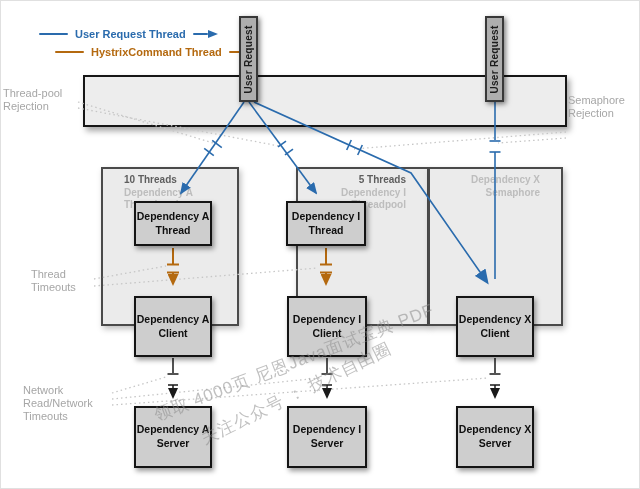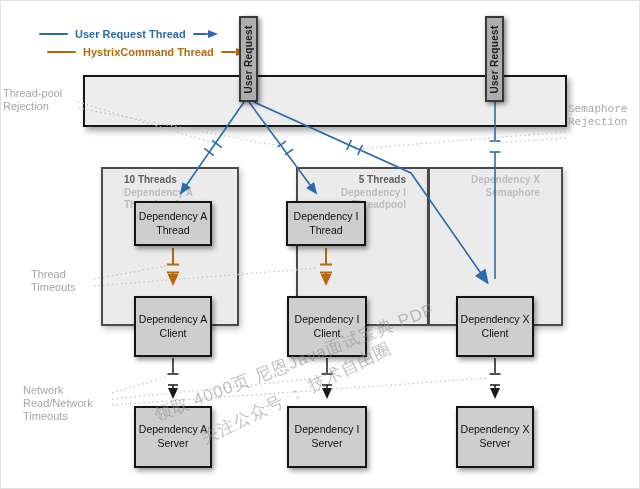--- a/index.html
+++ b/index.html
@@ -41,21 +41,21 @@
     box-shadow:2px 3px 6px rgba(0,0,0,.25);z-index:1;padding:5px 21px;
   }
   .pool .ptitle{font-size:10px;font-weight:bold;color:#5e5e5e;line-height:1.25;}
   .pool .psub{font-size:10px;font-weight:bold;color:#bdbdbd;line-height:1.25;}
   .pool.alignr{text-align:right;}
   
   .node{
     position:absolute;background:#cecece;border:2px solid #141414;box-sizing:border-box;
     box-shadow:2px 3px 5px rgba(0,0,0,.4);z-index:3;
     display:flex;flex-direction:column;align-items:center;justify-content:center;
-    font-size:10.5px;font-weight:normal;color:#0f0f0f;line-height:1.3;text-align:center;
+    font-size:10.5px;font-weight:bold;color:#0f0f0f;line-height:1.3;text-align:center;
   }
   
   .note{
     position:absolute;font-size:11px;color:#a6a6a6;line-height:1.18;
     z-index:4;
   }
   
   #wires{position:absolute;left:0;top:0;z-index:2;}
   
   .wm{
@@ -70,21 +70,21 @@
 <body>
 
 <div id="stage">
 
   <div class="legend-row legend-blue" style="left:38px;top:28px;">
     <div class="seg a"></div>
     <span class="txt">User Request Thread</span>
     <div class="seg b"></div>
     <div class="tri"></div>
   </div>
-  <div class="legend-row legend-orange" style="left:46px;top:46px;">
+  <div class="legend-row legend-orange" style="left:54px;top:46px;">
     <div class="seg a"></div>
     <span class="txt">HystrixCommand Thread</span>
     <div class="seg b"></div>
     <div class="tri"></div>
   </div>
 
   <div class="bar"></div>
 
   <div class="ureq" style="left:238px;">
     <span>User Request</span>
@@ -209,21 +209,21 @@
   </div>
   <div class="node" style="left:455px;top:405px;width:78px;height:62px;">
     <span>Dependency X</span>
     <span>Server</span>
   </div>
 
   <div class="note" style="left:2px;top:86px;width:80px;">
     <div>Thread-pool</div>
     <div>Rejection</div>
   </div>
-  <div class="note" style="left:567px;top:102px;width:66px;font-family:Liberation Mono, monospace;">
+  <div class="note" style="left:567px;top:93px;width:66px;">
     <div>Semaphore</div>
     <div>Rejection</div>
   </div>
   <div class="note" style="left:30px;top:267px;width:64px;">
     <div>Thread</div>
     <div>Timeouts</div>
   </div>
   <div class="note" style="left:22px;top:383px;width:90px;">
     <div>Network</div>
     <div>Read/Network</div>

